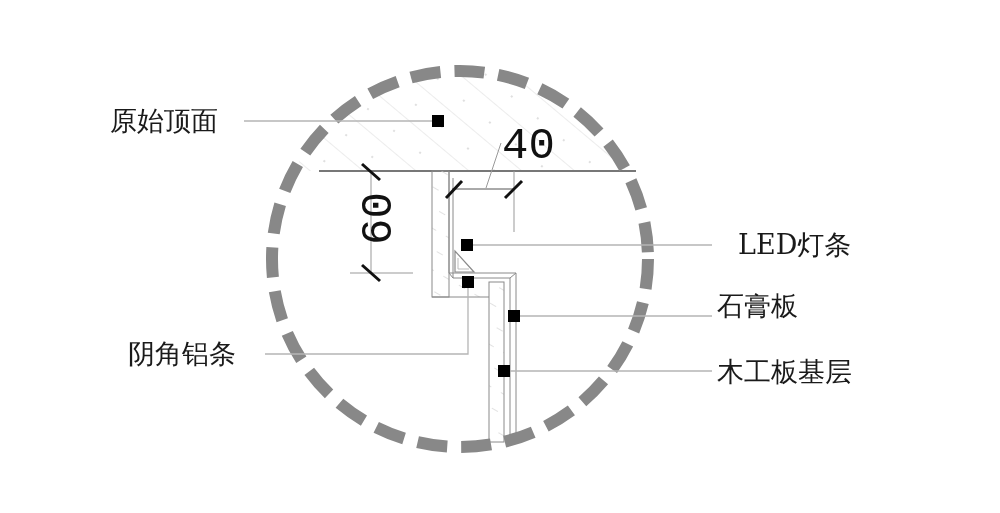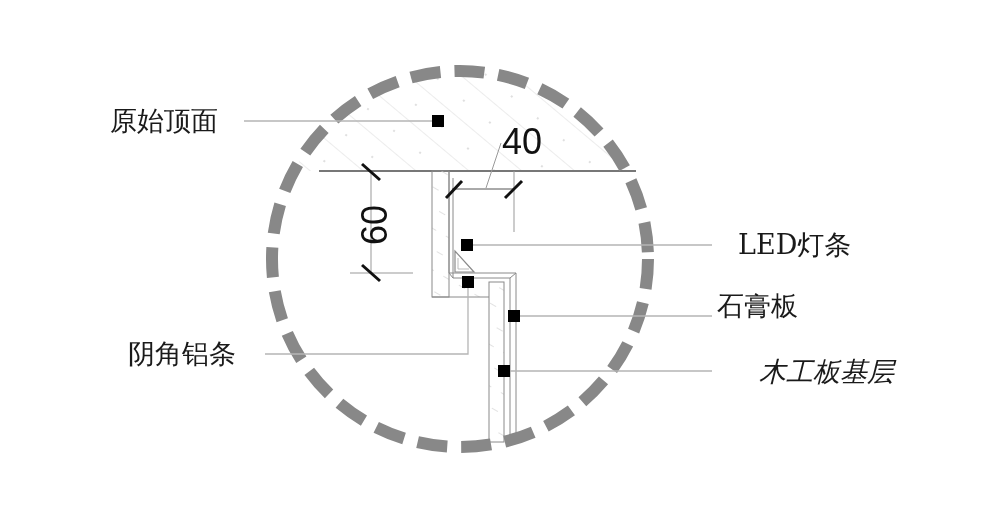--- a/index.html
+++ b/index.html
@@ -8,22 +8,22 @@
     .label {
       position: absolute;
       font-family: "DejaVu Serif", "Liberation Serif", serif;
       font-size: 27px;
       color: #1a1a1a;
       white-space: nowrap;
       line-height: 1;
     }
     .dim {
       position: absolute;
-      font-family: Liberation Sans, sans-serif;
-      font-size: 36px;
+      font-family: Liberation Mono, monospace;
+      font-size: 44px;
       color: #111111;
       line-height: 1;
       white-space: nowrap;
     }
   </style>
 </head>
 <body>
 
 <svg id="diagram" viewBox="0 0 1000 513" xmlns="http://www.w3.org/2000/svg">
   <defs>
@@ -93,16 +93,16 @@
     <rect x="462" y="276" width="12" height="12"></rect>
     <rect x="508" y="310" width="12" height="12"></rect>
     <rect x="498" y="365" width="12" height="12"></rect>
   </g>
 </svg>
 
 <div class="label" style="left:110px; top:107px;">原始顶面</div>
 <div class="label" style="left:717px; top:231px;margin-left:21px;">LED灯条</div>
 <div class="label" style="left:717px; top:292px;">石膏板</div>
 <div class="label" style="left:128px; top:340px;">阴角铝条</div>
-<div class="label" style="left:759px; top:358px;font-style:italic;">木工板基层</div>
+<div class="label" style="left:717px; top:358px;">木工板基层</div>
 
 <div class="dim" style="left:502px; top:124px;">40</div>
 <div class="dim" style="left:357px; top:199px; transform: rotate(-90deg); transform-origin: 23px 23px;">60</div>
 
 </body></html>

